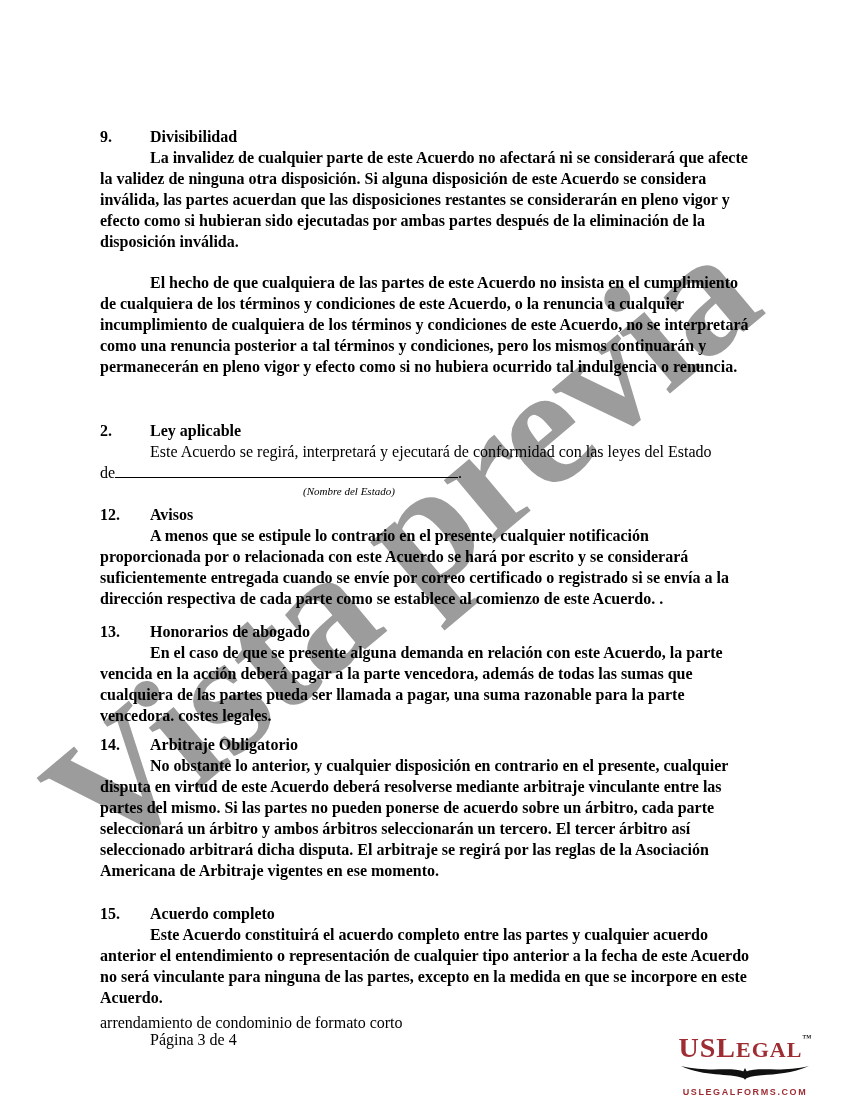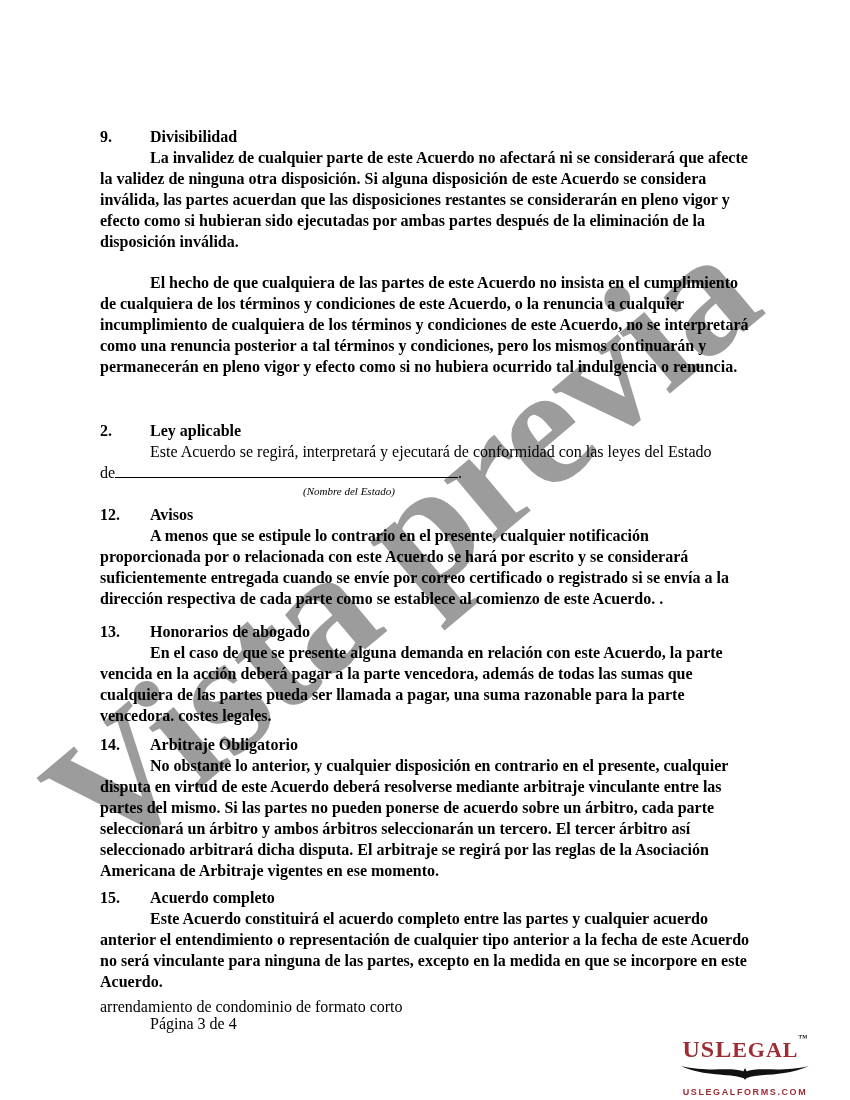--- a/index.html
+++ b/index.html
@@ -62,21 +62,21 @@
     z-index: 2;
   }
   .logo-main {
     font-family: "Liberation Serif", serif;
     font-weight: bold;
     color: var(--brand, #9e2c33);
     letter-spacing: 1px;
     line-height: 32px;
     white-space: nowrap;
   }
-  .logo-large { font-size: 24px; }
+  .logo-large { font-size: 28px; }
   .logo-small { font-size: 22px; }
   .logo-tm { font-size: 9px; color: #222; vertical-align: 16px; letter-spacing: 0; }
   .logo-eagle { display: block; margin: -3px auto 0; }
   .logo-tagline {
     font-family: "Liberation Sans", sans-serif;
     font-size: 9px;
     font-weight: bold;
     letter-spacing: 1.6px;
     color: var(--brand, #9e2c33);
     margin-top: 1px;
@@ -128,21 +128,21 @@
       <div class="sec-body">En el caso de que se presente alguna demanda en relación con este Acuerdo, la parte vencida en la acción deberá pagar a la parte vencedora, además de todas las sumas que cualquiera de las partes pueda ser llamada a pagar, una suma razonable para la parte vencedora. costes legales.</div>
     </div>
 
     <div class="section" style="margin-top:8px">
       <div class="sec-heading">
         <span class="sec-num">14.</span><span>Arbitraje Obligatorio</span>
       </div>
       <div class="sec-body">No obstante lo anterior, y cualquier disposición en contrario en el presente, cualquier disputa en virtud de este Acuerdo deberá resolverse mediante arbitraje vinculante entre las partes del mismo. Si las partes no pueden ponerse de acuerdo sobre un árbitro, cada parte seleccionará un árbitro y ambos árbitros seleccionarán un tercero. El tercer árbitro así seleccionado arbitrará dicha disputa. El arbitraje se regirá por las reglas de la Asociación Americana de Arbitraje vigentes en ese momento.</div>
     </div>
 
-    <div class="section" style="margin-top:6px">
+    <div class="section" style="margin-top:22px">
       <div class="sec-heading">
         <span class="sec-num">15.</span><span>Acuerdo completo</span>
       </div>
       <div class="sec-body">Este Acuerdo constituirá el acuerdo completo entre las partes y cualquier acuerdo anterior el entendimiento o representación de cualquier tipo anterior a la fecha de este Acuerdo no será vinculante para ninguna de las partes, excepto en la medida en que se incorpore en este Acuerdo.</div>
     </div>
 
     <div class="doc-footer">
       <div class="line1">arrendamiento de condominio de formato corto</div>
       <div class="line2">Página 3 de 4</div>
     </div>

